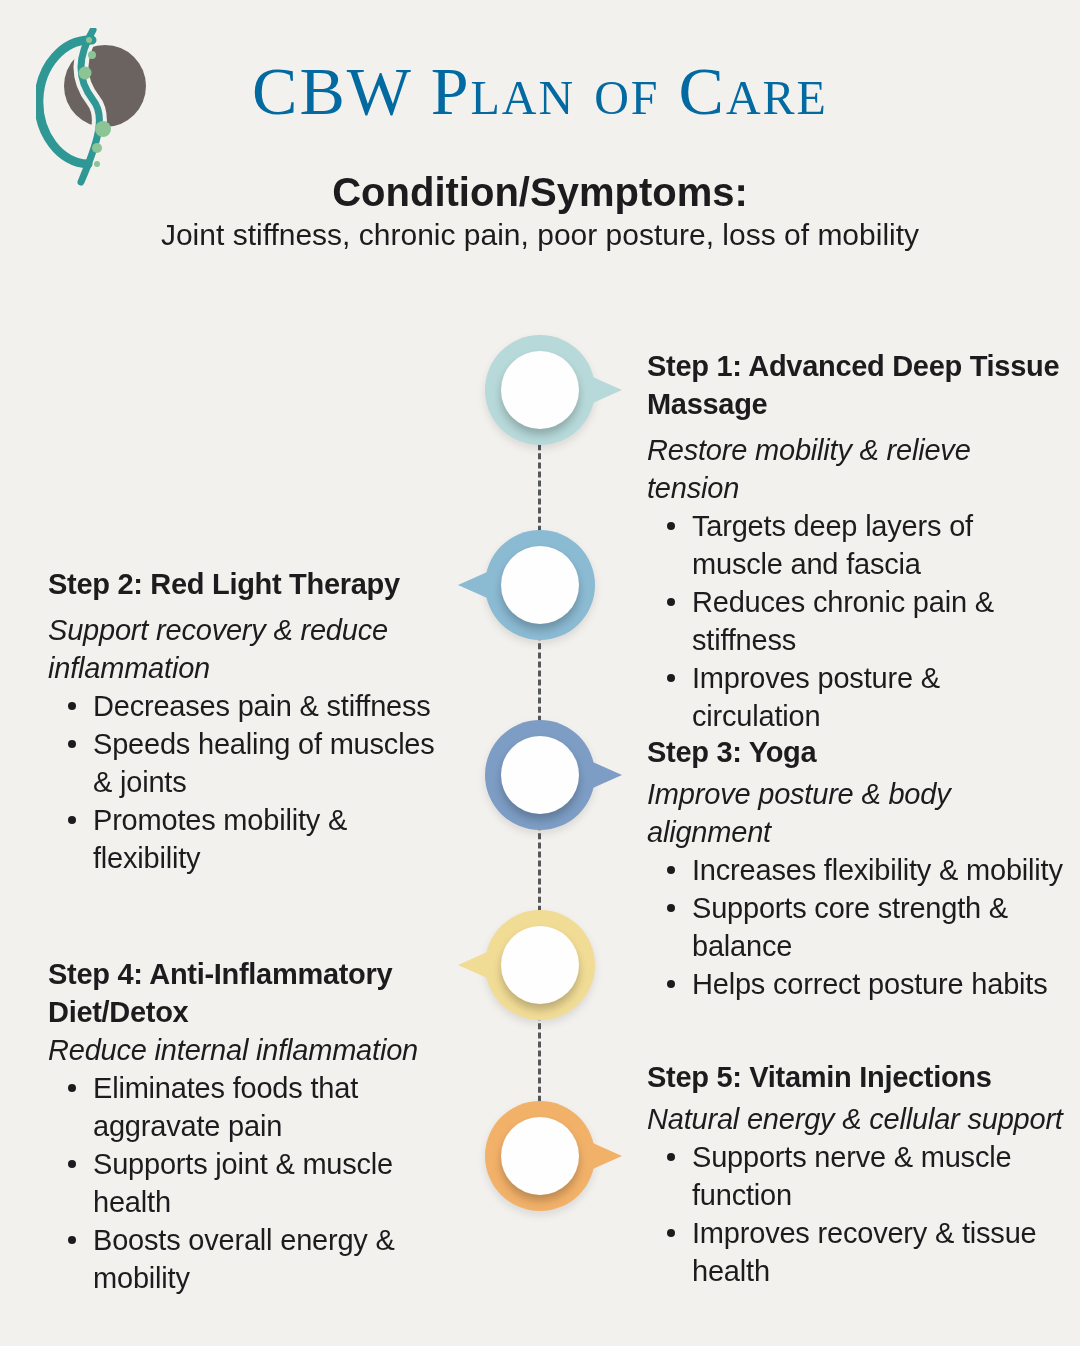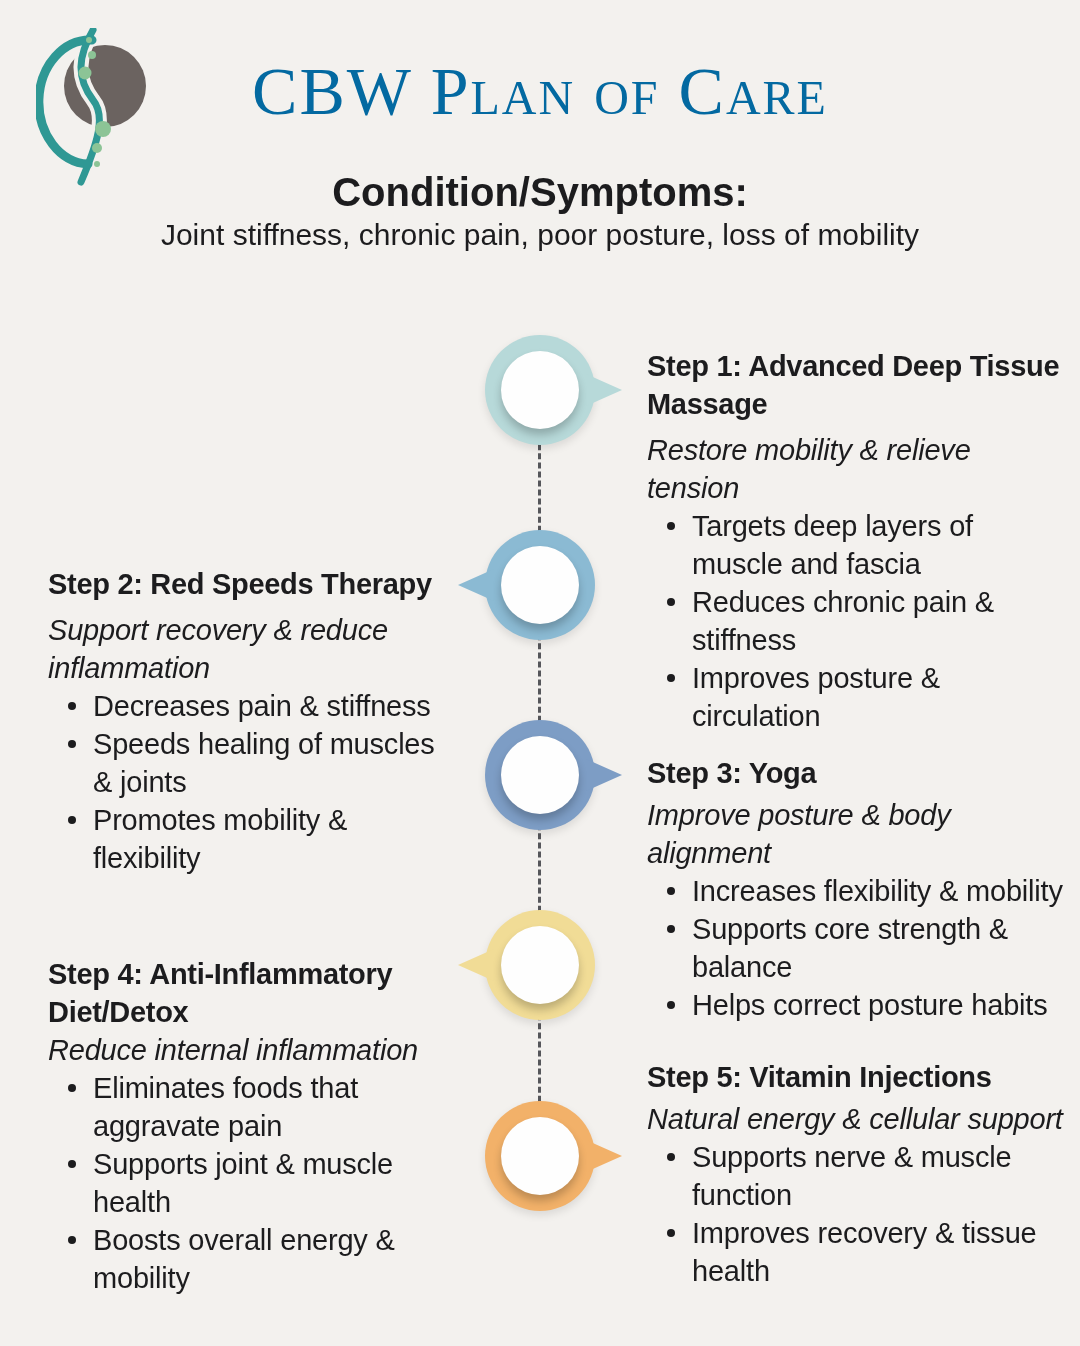--- a/index.html
+++ b/index.html
@@ -52,21 +52,21 @@
     width:0;height:0;
     border-top:16px solid transparent;border-bottom:16px solid transparent;
   }
   .pointer.right{left:101px;border-left:36px solid var(--ring,#ccc);}
   .pointer.left{right:101px;border-right:36px solid var(--ring,#ccc);}
   .n1{top:335px}.n2{top:530px}.n3{top:720px}.n4{top:910px}.n5{top:1101px}
   
   .step-block{position:absolute;margin-top:40px;}
   .col-right{left:647px;width:420px;}
   .col-left{left:48px;width:412px;}
-  .s1{top:307px}.s2{top:525px}.s3{top:714px}.s4{top:915px}.s5{top:1018px}
+  .s1{top:307px}.s2{top:525px}.s3{top:693px}.s4{top:915px}.s5{top:1018px}
   .step-title{
     margin:0 0 8px 0;
     font-size:29px;font-weight:700;line-height:38px;letter-spacing:-0.3px;
   }
   .s3 .step-title,.s5 .step-title{margin-bottom:4px;}
   .s4 .step-title{margin-bottom:0;}
   .step-sub{margin:0;font-size:29px;line-height:38px;letter-spacing:-0.2px;font-style:italic;}
   .step-bullets{list-style:none;margin:0;padding:0;}
   .step-bullets li{
     position:relative;padding-left:45px;
@@ -133,21 +133,21 @@
     <h3 class="step-title">Step 1: Advanced Deep Tissue Massage</h3>
     <p class="step-sub">Restore mobility &amp; relieve tension</p>
     <ul class="step-bullets">
       <li>Targets deep layers of muscle and fascia</li>
       <li>Reduces chronic pain &amp; stiffness</li>
       <li>Improves posture &amp; circulation</li>
     </ul>
   </div>
 
   <div class="step-block col-left s2">
-    <h3 class="step-title">Step 2: Red Speeds Therapy</h3>
+    <h3 class="step-title">Step 2: Red Light Therapy</h3>
     <p class="step-sub">Support recovery &amp; reduce inflammation</p>
     <ul class="step-bullets">
       <li>Decreases pain &amp; stiffness</li>
       <li>Speeds healing of muscles &amp; joints</li>
       <li>Promotes mobility &amp; flexibility</li>
     </ul>
   </div>
 
   <div class="step-block col-right s3">
     <h3 class="step-title">Step 3: Yoga</h3>

